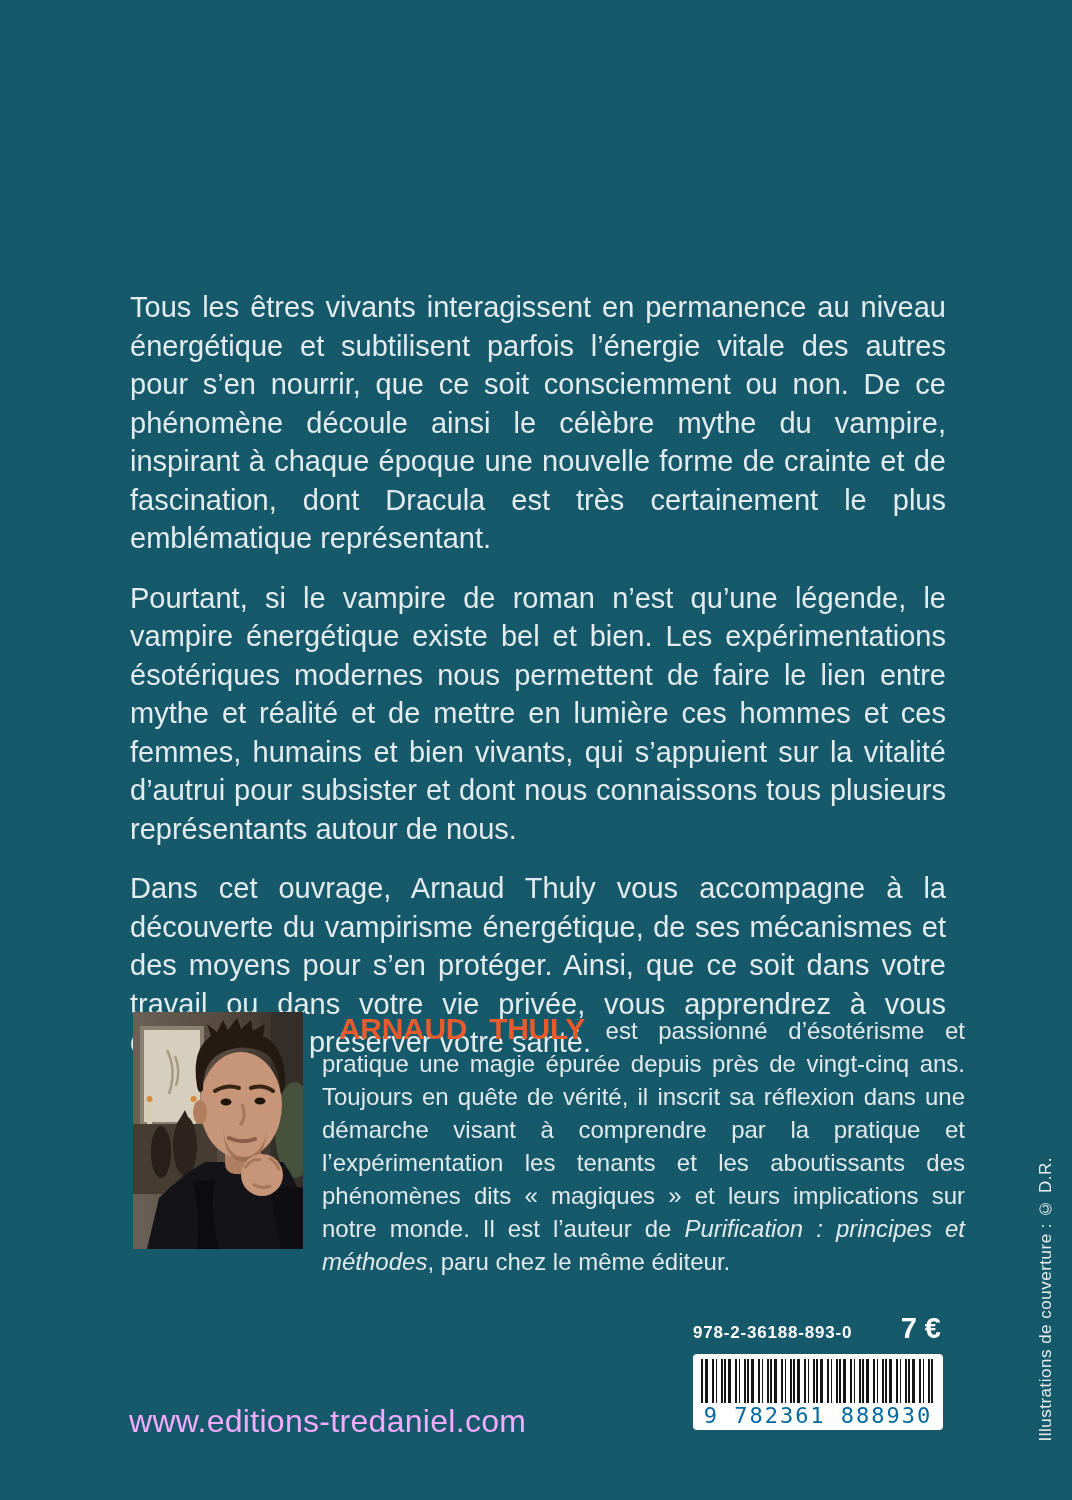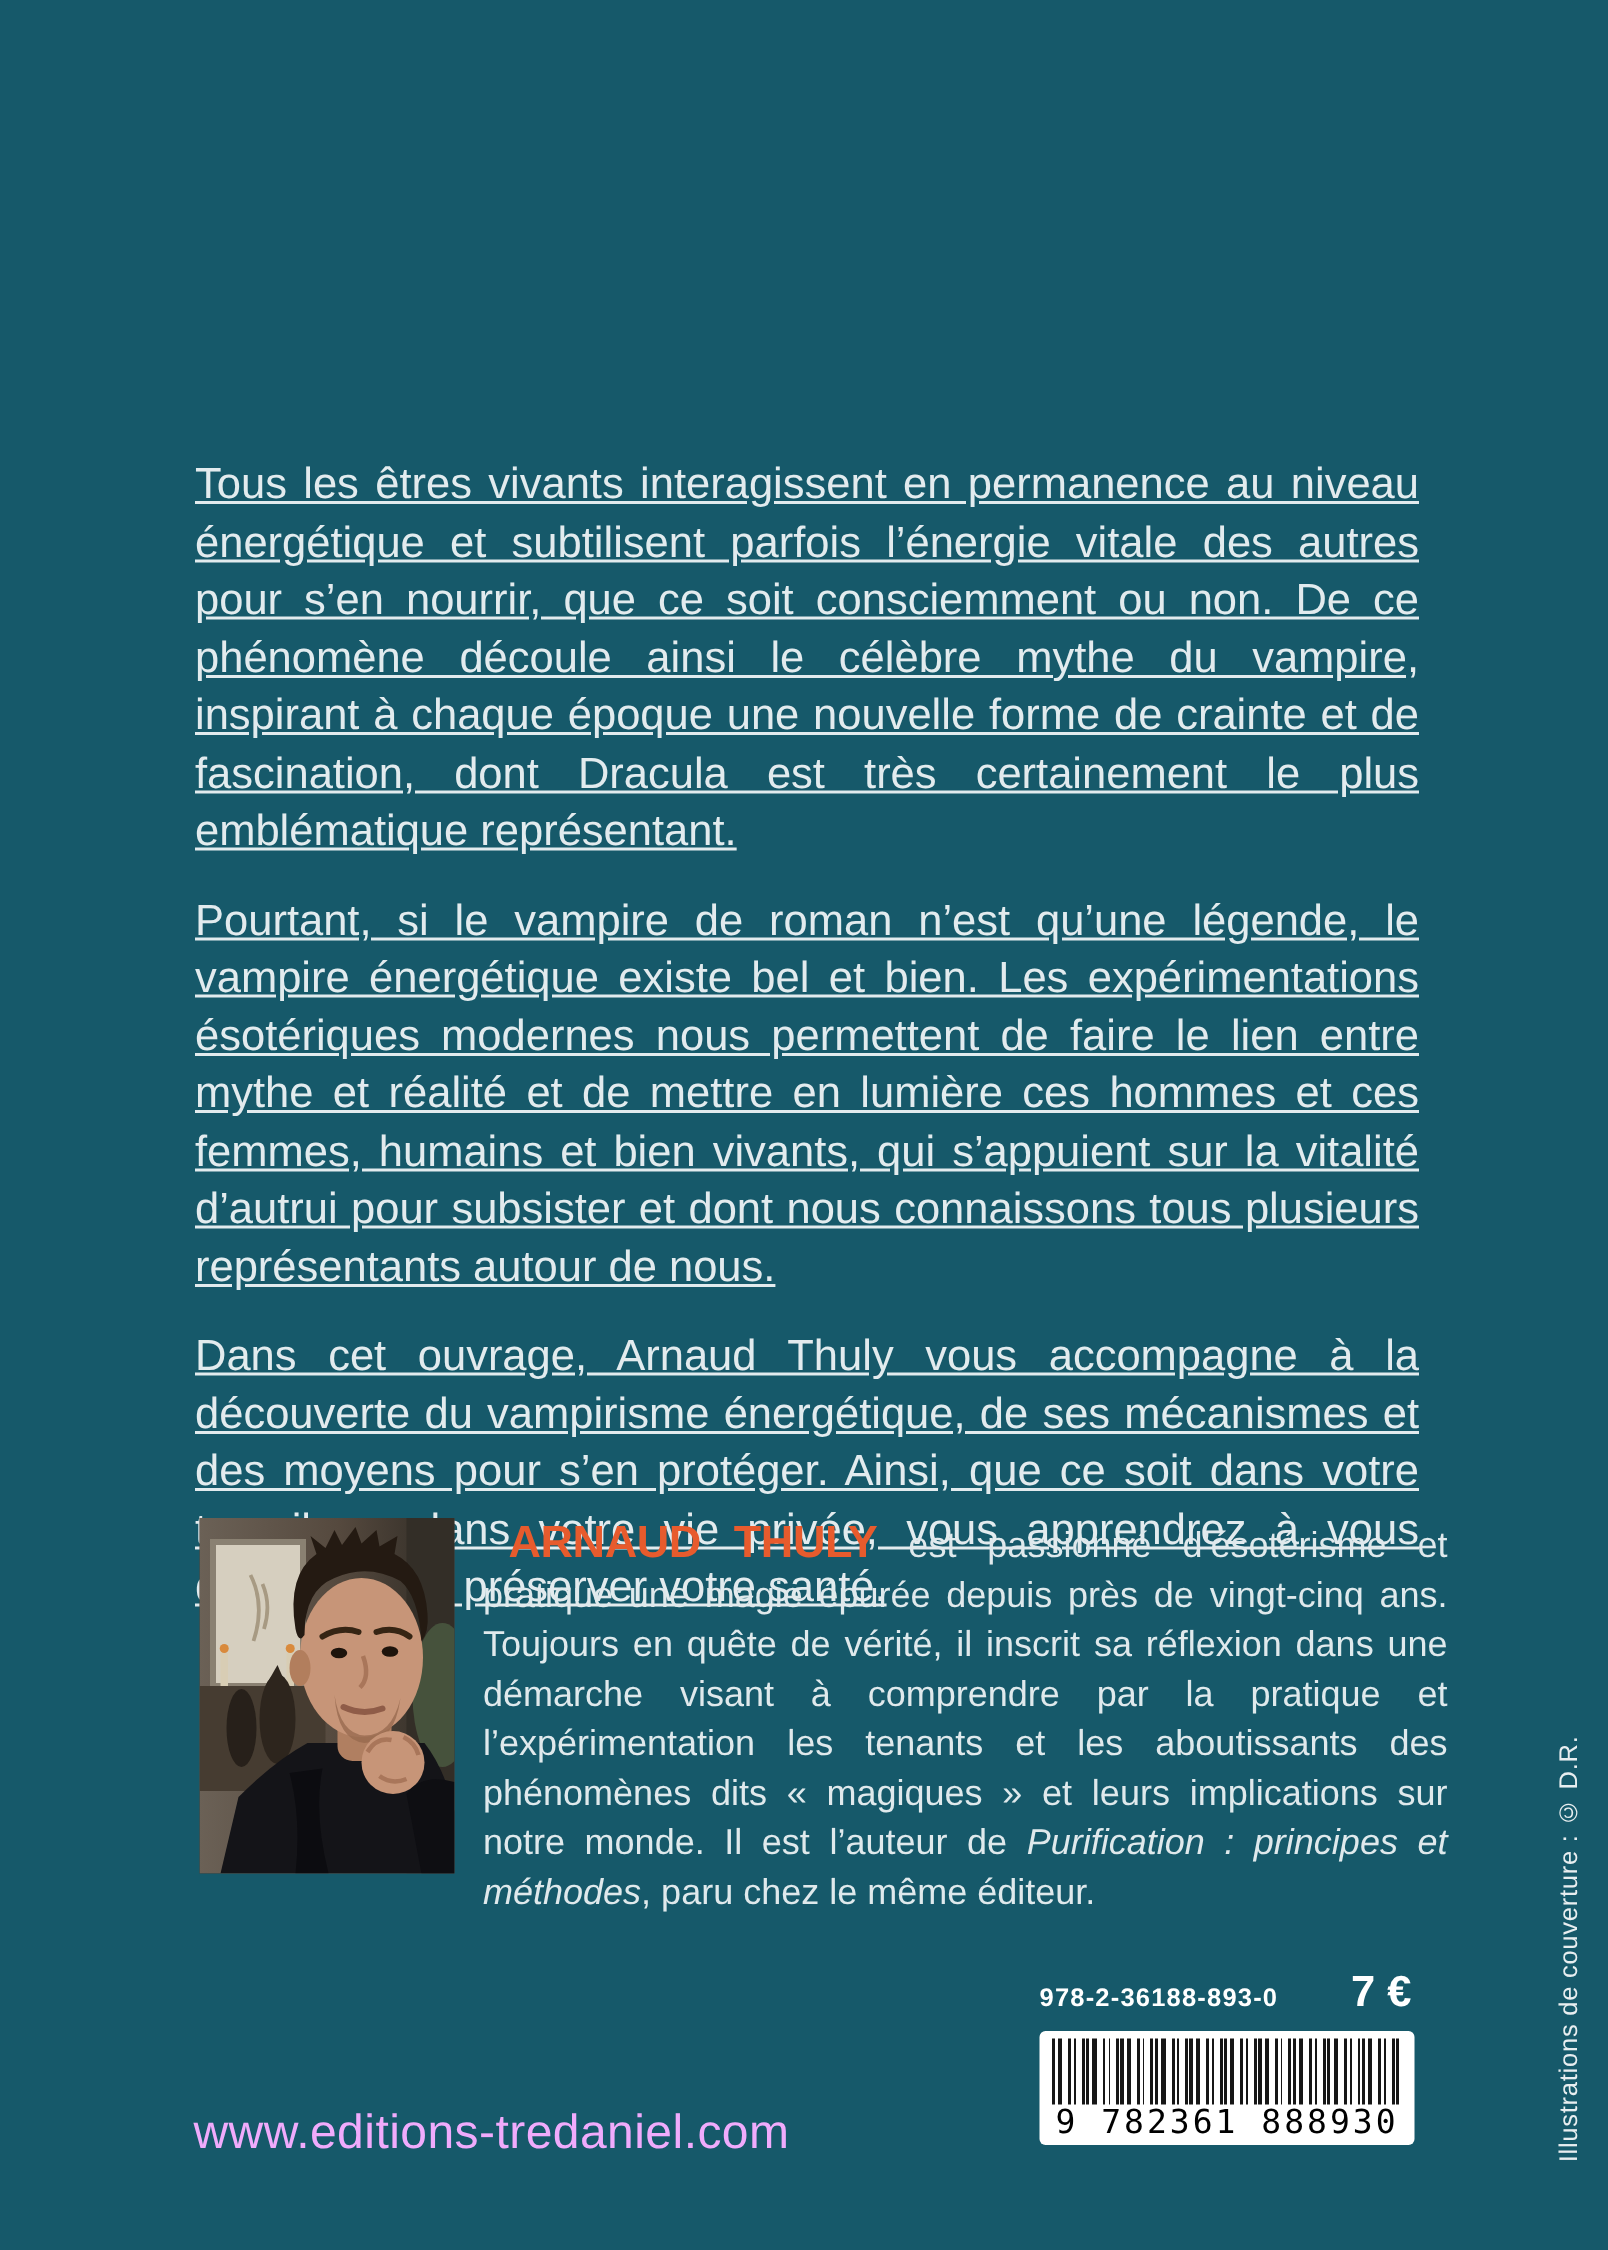--- a/index.html
+++ b/index.html
@@ -11,22 +11,22 @@
     overflow:hidden;
   }
   
   .headline{
     position:absolute;top:183px;left:0;width:1072px;
     text-align:center;color:#ffffff;font-weight:bold;
     font-size:34px;line-height:46px;letter-spacing:0.2px;
   }
   
   .body-text{
-    position:absolute;top:304px;left:130px;width:816px;
-    color:#e2ebee;font-size:29px;line-height:38.5px;text-decoration:underline;
+    position:absolute;top:288px;left:130px;width:816px;
+    color:#e2ebee;font-size:29px;line-height:38.5px;
   }
   .body-text p{
     margin:0 0 21px 0;
     text-align:justify;
   }
   
   .author{
     position:absolute;top:1012px;left:133px;width:832px;
     display:flex;gap:19px;
   }
@@ -67,21 +67,21 @@
     background:repeating-linear-gradient(90deg,
       #161616 0 2px,#ffffff 2px 4px,
       #161616 4px 7px,#ffffff 7px 11px,
       #161616 11px 13px,#ffffff 13px 15px,
       #161616 15px 16px,#ffffff 16px 20px,
       #161616 20px 22px,#ffffff 22px 23px);
   }
   .digits{
     margin-top:0;text-align:center;
     font-family:"DejaVu Sans Mono", monospace;
-    font-size:22px;color:#000000;letter-spacing:2px;
+    font-size:22px;color:#0369a1;letter-spacing:2px;
   }
   .credit{
     position:absolute;right:16px;bottom:58px;
     writing-mode:vertical-rl;transform:rotate(180deg);
     color:#e8eef0;font-size:17px;letter-spacing:0.5px;
   }
 </style>
 </head>
 <body>
 

